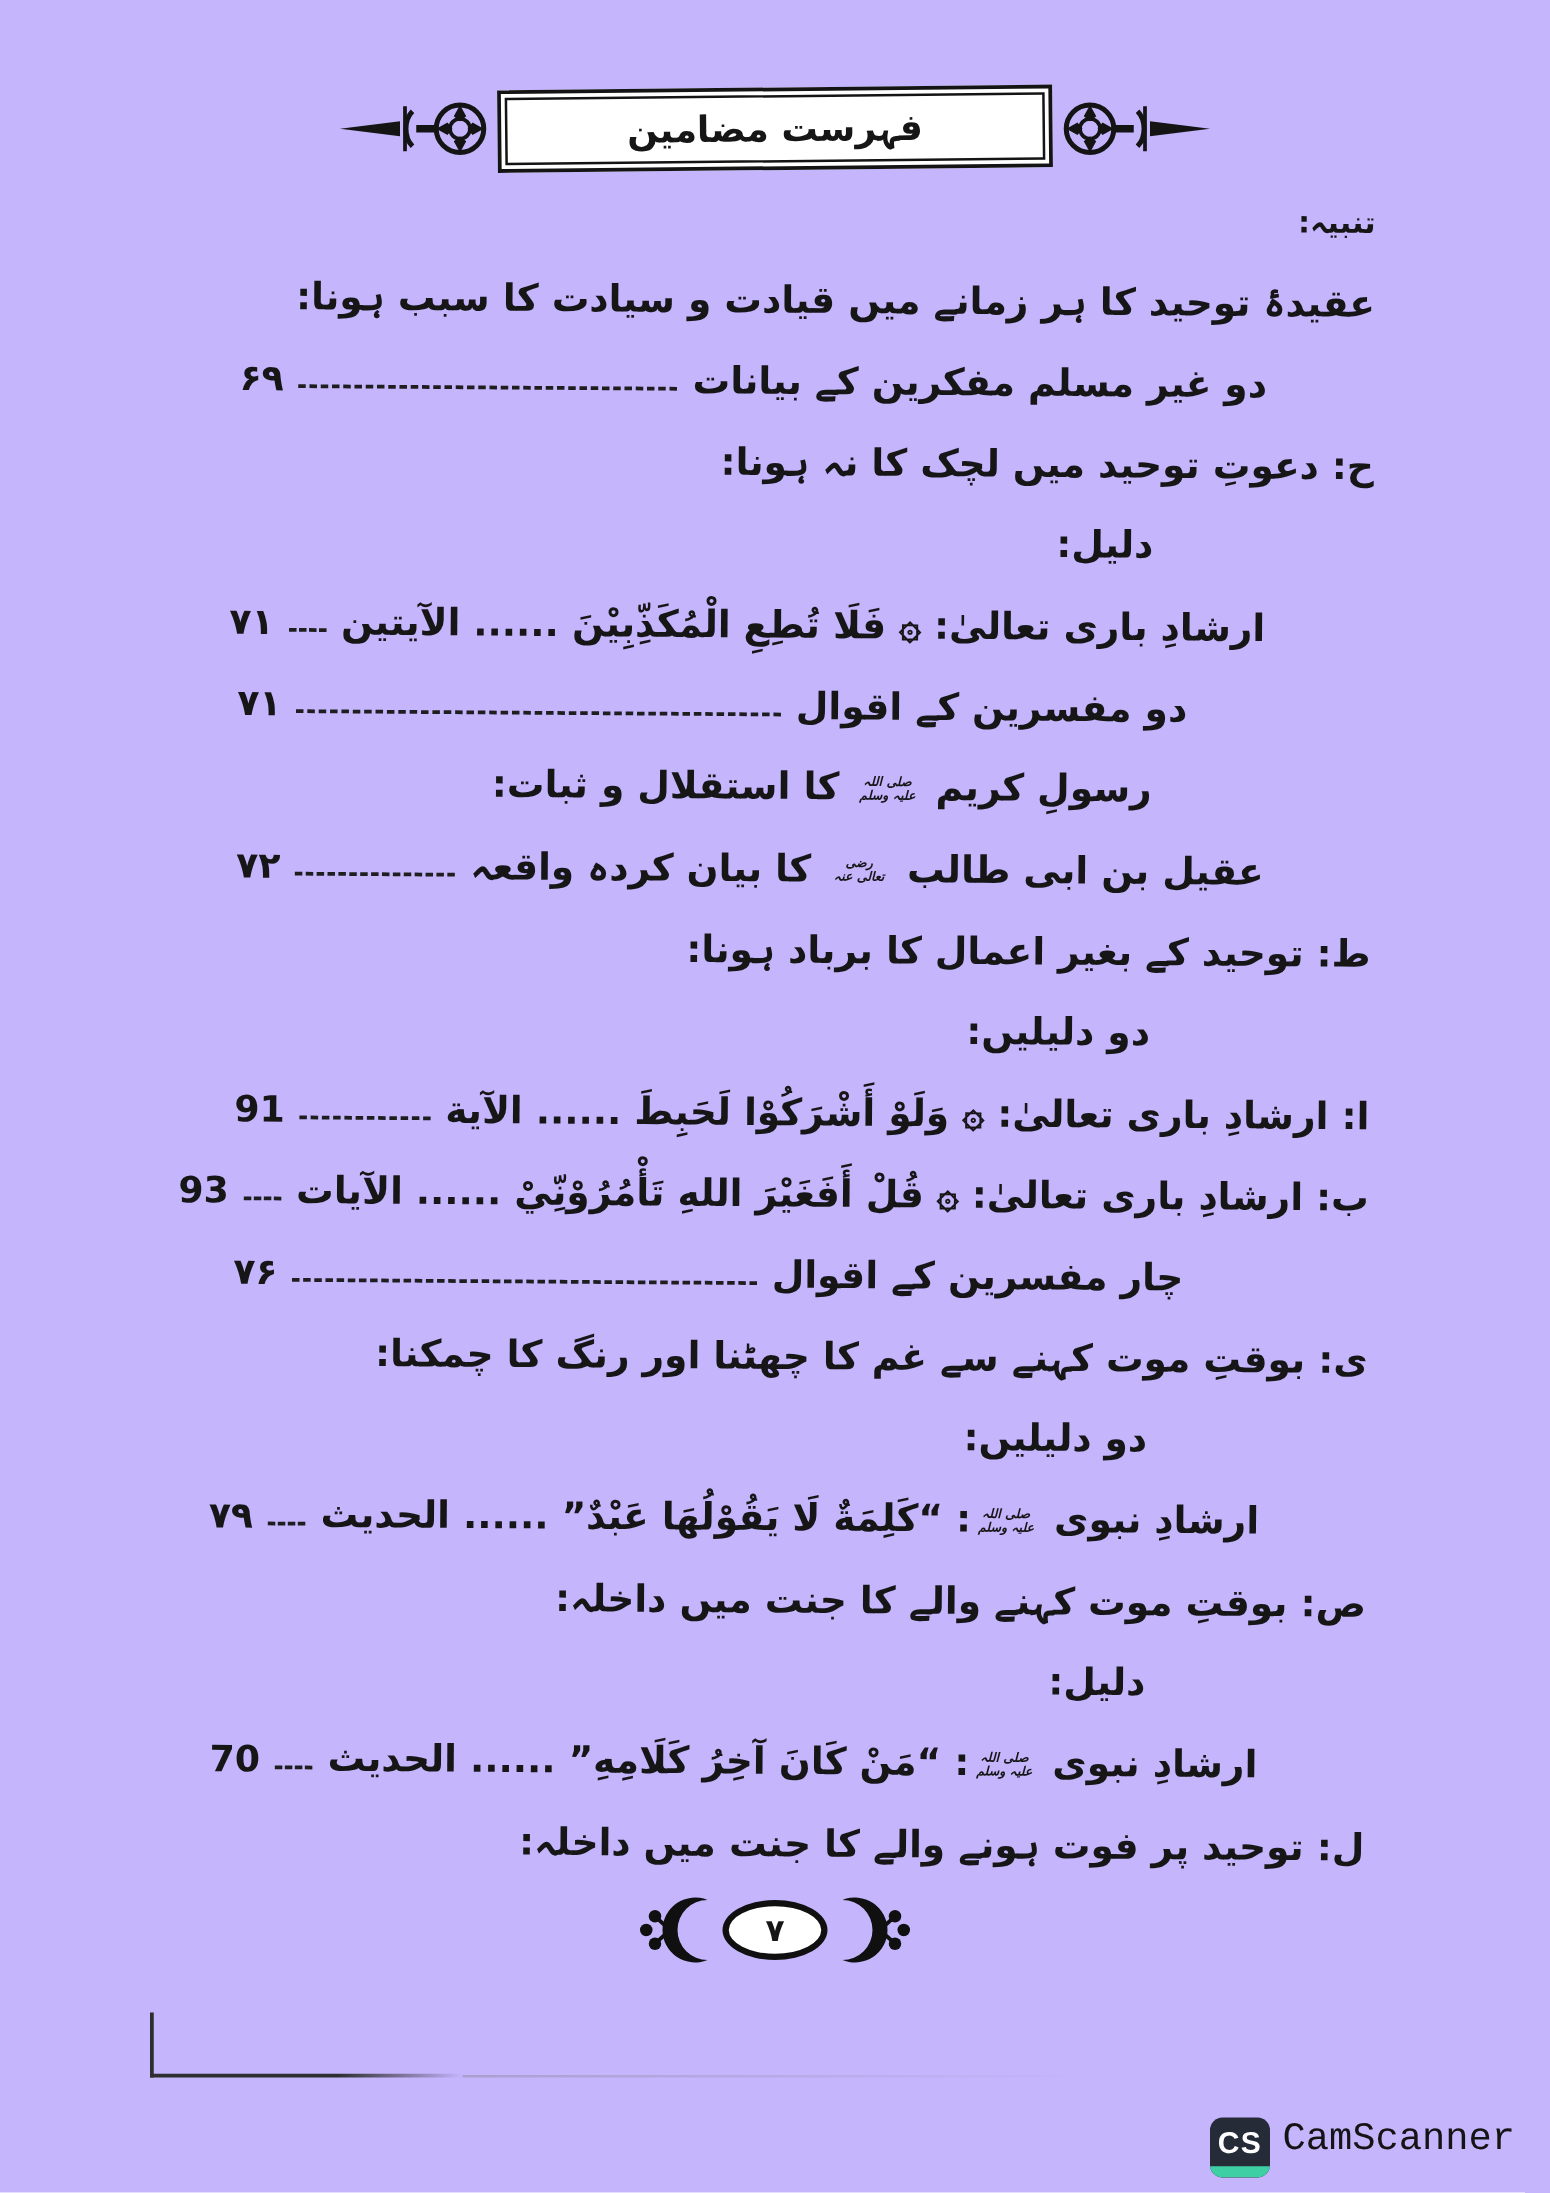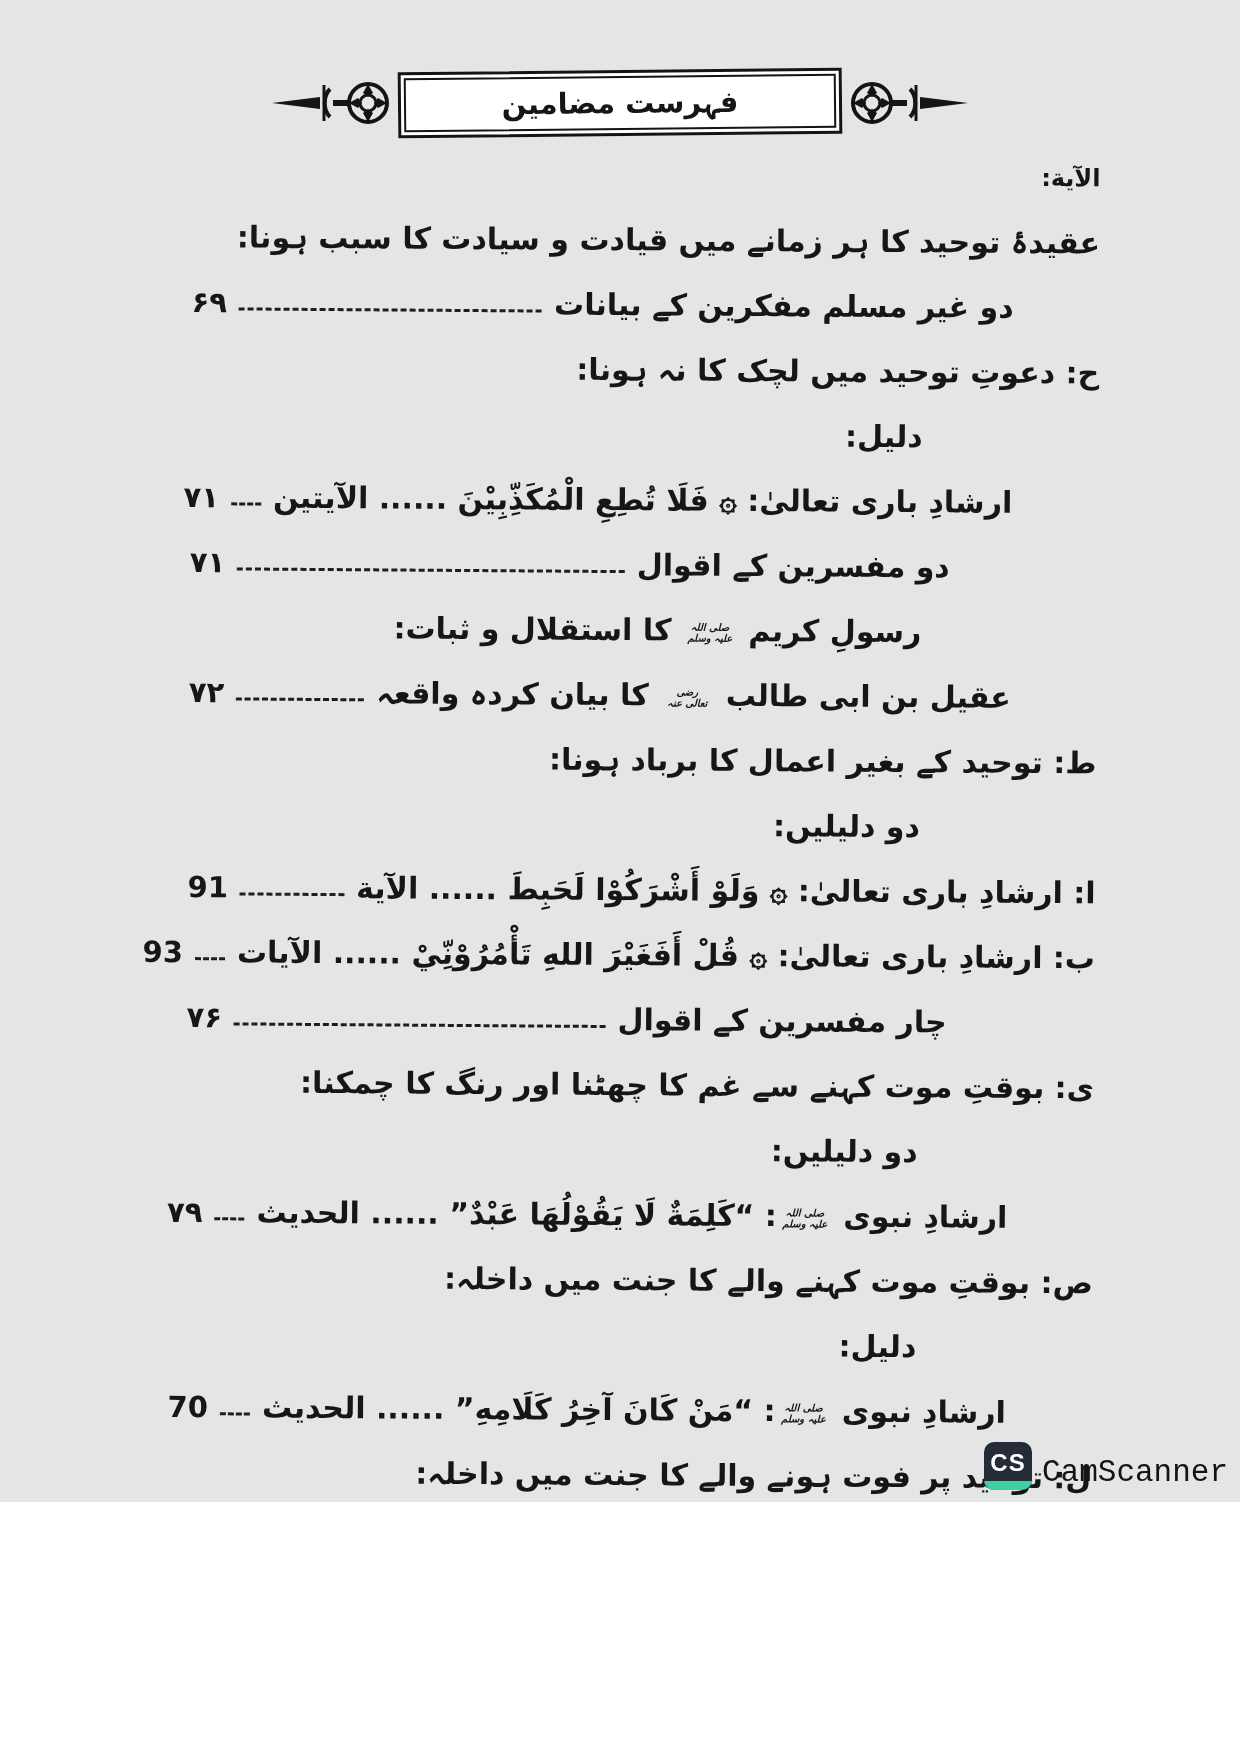--- a/index.html
+++ b/index.html
@@ -1,17 +1,17 @@
 <!DOCTYPE html>
 <html lang="ur"><head>
 <meta charset="utf-8">
 <style>
   html,body{margin:0;padding:0;background:#ffffff;}
   body{width:1240px;height:1754px;font-family:"DejaVu Sans",sans-serif;}
-  .page{position:relative;width:1240px;height:1502px;background:#e5e5e5;overflow:hidden;color:#161616;}
+  .page{position:relative;width:1240px;height:1754px;background:#c4b5fd;overflow:hidden;color:#161616;}
 
   
   .header{position:absolute;top:70px;left:50%;transform:translateX(-50%);display:flex;align-items:center;}
   .finial{flex:0 0 auto;}
   .finial.left{transform:scaleX(-1);}
   .cartouche{width:432px;height:54px;border:3px solid #141414;padding:3px;transform:rotate(-0.6deg);background:#fff;}
   .cartouche-inner{width:100%;height:100%;border:2px solid #141414;display:flex;align-items:center;justify-content:center;box-sizing:border-box;}
   .title{font-size:29px;font-weight:bold;direction:rtl;}
 
   
@@ -32,21 +32,21 @@
   .pgoval{width:84px;height:48px;border:5px solid #101010;border-radius:50%;display:flex;align-items:center;justify-content:center;background:#fff;box-sizing:border-box;}
   .pgoval span{font-size:25px;font-weight:bold;}
   .crest.right{transform:scaleX(-1);}
 
   
   .corner-v{position:absolute;left:120px;top:1610px;width:3px;height:52px;background:#2e2e2e;}
   .corner-h{position:absolute;left:120px;top:1659px;height:3px;width:250px;background:linear-gradient(to right,#2e2e2e 60%,rgba(46,46,46,0));}
   .corner-h2{position:absolute;left:370px;top:1660px;height:2px;width:500px;background:linear-gradient(to right,rgba(120,120,120,.35),rgba(120,120,120,0));}
 
   
-  .wm{position:absolute;right:12px;bottom:12px;display:flex;align-items:flex-end;}
+  .wm{position:absolute;right:28px;bottom:12px;display:flex;align-items:flex-start;}
   .cs-logo{width:48px;height:48px;border-radius:10px;background:#262b38;position:relative;display:flex;align-items:center;justify-content:center;overflow:hidden;flex:0 0 auto;}
   .cs-logo .initials{color:#ffffff;font-weight:bold;font-size:24px;font-family:"Liberation Sans",sans-serif;margin-top:-6px;letter-spacing:1px;}
   .cs-logo .teal{position:absolute;left:0;right:0;bottom:0;height:9px;background:#3ecfa4;}
   .wm-text{font-family:Liberation Mono, monospace;font-size:31px;color:#141414;margin-left:10px;}
 </style>
 </head>
 <body>
 
 <div class="page">
 
@@ -71,21 +71,21 @@
       <path d="M30 13 l5 9 -5 4 -5 -4 z M30 51 l5 -9 -5 -4 -5 4 z M11 32 l9 -5 4 5 -4 5 z M49 32 l-9 -5 -4 5 4 5 z" fill="#141414"></path>
       <rect x="49" y="29" width="16" height="6" fill="#141414"></rect>
       <path d="M68 18 c7 7 7 21 0 28" fill="none" stroke="#141414" stroke-width="4"></path>
       <path d="M74 14 v36" stroke="#141414" stroke-width="3"></path>
       <path d="M78 26 L126 32 L78 38 Z" fill="#141414"></path>
     </svg>
   </div>
 
   <div class="toc">
       <div class="line flush small">
-        <span class="txt"><span>الآیة:</span></span>
+        <span class="txt"><span>تنبیہ:</span></span>
       </div>
       <div class="line flush">
         <span class="txt"><span>عقیدۂ توحید کا ہر زمانے میں قیادت و سیادت کا سبب ہونا:</span></span>
       </div>
       <div class="line indent1">
         <span class="txt"><span>دو غیر مسلم مفکرین کے بیانات</span></span>
         <span class="leader"></span>
         <span class="pg">۶۹</span>
       </div>
       <div class="line flush">

